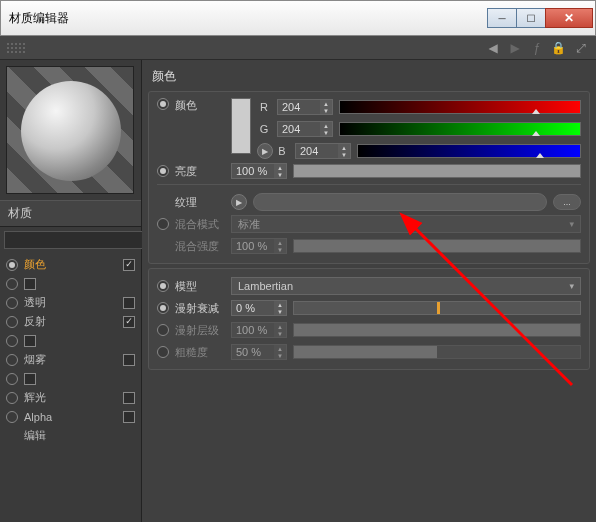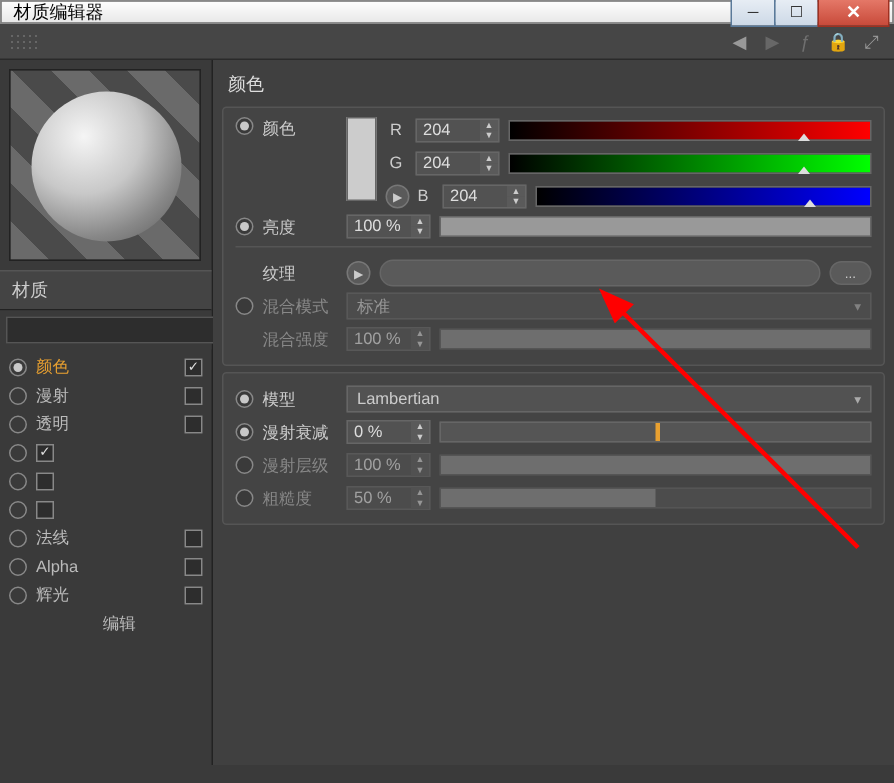--- a/index.html
+++ b/index.html
@@ -1,19 +1,19 @@
 <!DOCTYPE html>
 <html><head>
 <meta charset="utf-8">
 <style>
 * { margin: 0; padding: 0; box-sizing: border-box; font-family: "Microsoft YaHei", sans-serif; }
 body { background: #3a3a3a; overflow: hidden; width: 596px; height: 522px; }
 
 
-.titlebar { height: 16px; background: linear-gradient(#fdfdfd, #e8e8e8); border: 1px solid #888; display: flex; align-items: center; padding-left: 8px; gap: 48px; }
+.titlebar { height: 36px; background: linear-gradient(#fdfdfd, #e8e8e8); border: 1px solid #888; display: flex; align-items: center; padding-left: 8px; gap: 48px; }
 .titlebar .title { font-size: 12px; color: #000; flex: 1; }
 .win-btns { display: flex; height: 20px; margin-right: 2px; }
 .win-btn { width: 30px; height: 20px; border: 1px solid #5a7a9a; background: linear-gradient(#e8eef5, #cdd9e7); display: flex; align-items: center; justify-content: center; font-size: 10px; color: #333; margin-left: -1px; }
 .win-btn.close { width: 48px; background: linear-gradient(#e67a6a, #c84a3a); color: #fff; font-size: 12px; border-color: #a03020; }
 .win-btn.close::before { content: "✕"; font-weight: bold; }
 .win-btn.min::before { content: "─"; }
 .win-btn.max::before { content: "☐"; }
 
 
 .topstrip { height: 24px; background: #464646; border-bottom: 1px solid #2a2a2a; display: flex; align-items: center; padding: 0 6px; }
@@ -37,21 +37,21 @@
 .tiny-btn { width: 18px; height: 18px; background: #525252; border: 1px solid #666; color: #ccc; font-size: 10px; display: flex; align-items: center; justify-content: center; border-radius: 2px; }
 
 .channels { flex: 1; overflow: hidden; padding: 2px 6px; }
 .ch-row { display: flex; align-items: center; height: 19px; font-size: 11px; gap: 6px; }
 .radio { width: 12px; height: 12px; border-radius: 50%; border: 1px solid #888; background: #3a3a3a; display: flex; align-items: center; justify-content: center; }
 .radio.selected::after { content: ""; width: 6px; height: 6px; border-radius: 50%; background: #c8c8c8; }
 .ch-label { flex: 1; color: #bbb; }
 .ch-label.active { color: #e8a030; }
 .chk { width: 12px; height: 12px; border: 1px solid #888; background: #2d2d2d; display: flex; align-items: center; justify-content: center; color: #ddd; font-size: 9px; line-height: 1; }
 .chk.on::after { content: "✓"; }
-.ch-row.noradio { padding-left: 18px; text-align: center; }
+.ch-row.noradio { padding-left: 18px; }
 
 
 .panel { flex: 1; background: #404040; padding: 6px; position: relative; overflow: hidden; }
 .panel-title { font-size: 12px; color: #ddd; padding: 2px 4px 6px; }
 .group { border: 1px solid #555; border-radius: 3px; padding: 6px 8px; background: #444; margin-bottom: 4px; position: relative; }
 .divider-row { height: 1px; background: #555; margin: 2px 0 6px; }
 
 .row { display: flex; align-items: center; height: 22px; font-size: 11px; gap: 6px; }
 .row .label { width: 50px; color: #ccc; text-align: left; }
 .row .label.dim { color: #888; }
@@ -115,53 +115,53 @@
       <div class="tiny-btn">◎</div>
     </div>
     <div class="channels" id="channels">
         <div class="ch-row">
           <div class="radio selected"></div>
           <div class="ch-label active">颜色</div>
           <div class="chk on"></div>
         </div>
         <div class="ch-row">
           <div class="radio"></div>
-          <div class="ch-label">漫射</div>
           <div class="chk"></div>
         </div>
         <div class="ch-row">
           <div class="radio"></div>
           <div class="ch-label">透明</div>
           <div class="chk"></div>
         </div>
         <div class="ch-row">
           <div class="radio"></div>
+          <div class="ch-label">反射</div>
           <div class="chk on"></div>
         </div>
         <div class="ch-row">
           <div class="radio"></div>
           <div class="chk"></div>
         </div>
         <div class="ch-row">
           <div class="radio"></div>
-          <div class="chk"></div>
-        </div>
-        <div class="ch-row">
-          <div class="radio"></div>
-          <div class="ch-label">法线</div>
+          <div class="ch-label">烟雾</div>
+          <div class="chk"></div>
+        </div>
+        <div class="ch-row">
+          <div class="radio"></div>
+          <div class="chk"></div>
+        </div>
+        <div class="ch-row">
+          <div class="radio"></div>
+          <div class="ch-label">辉光</div>
           <div class="chk"></div>
         </div>
         <div class="ch-row">
           <div class="radio"></div>
           <div class="ch-label">Alpha</div>
-          <div class="chk"></div>
-        </div>
-        <div class="ch-row">
-          <div class="radio"></div>
-          <div class="ch-label">辉光</div>
           <div class="chk"></div>
         </div>
         <div class="ch-row noradio">
           <div class="ch-label">编辑</div>
         </div>
       </div>
   </div>
 
   <div class="panel">
     <div class="panel-title">颜色</div>

